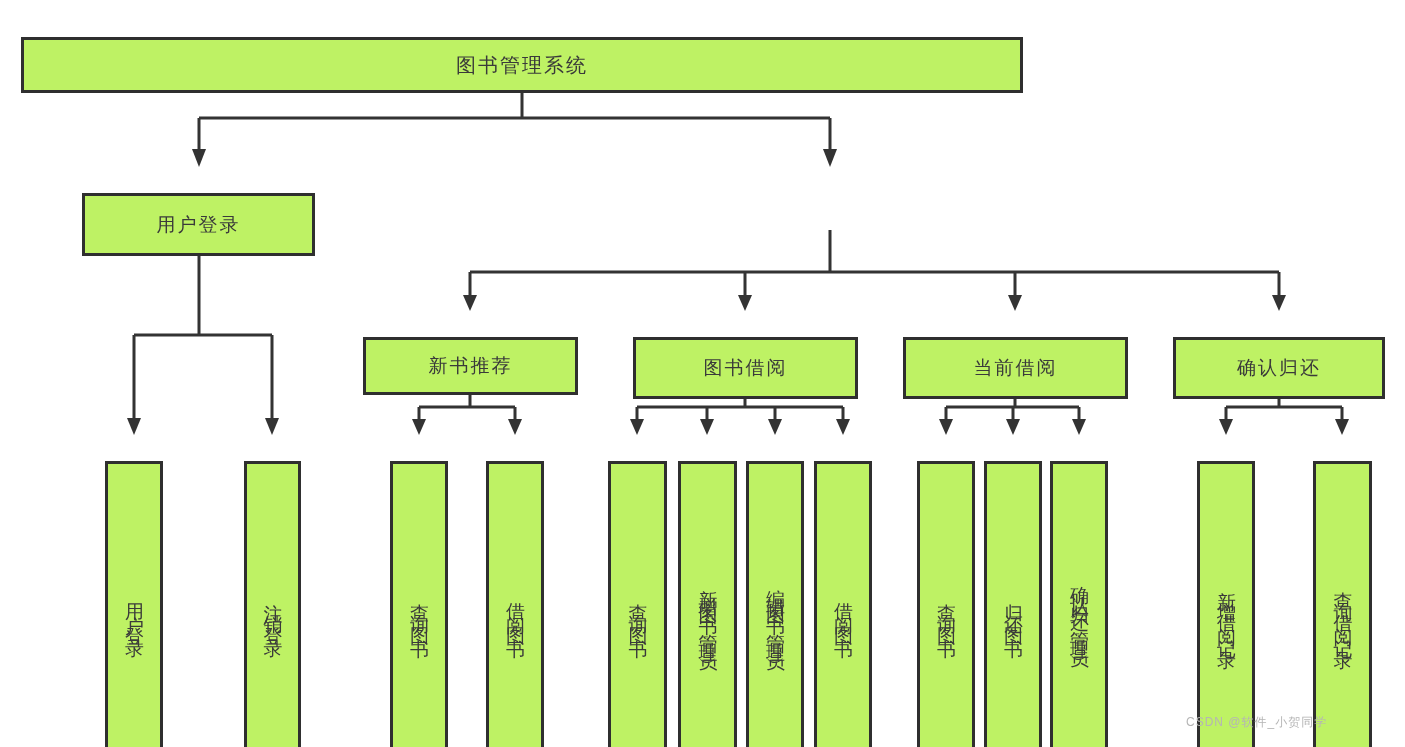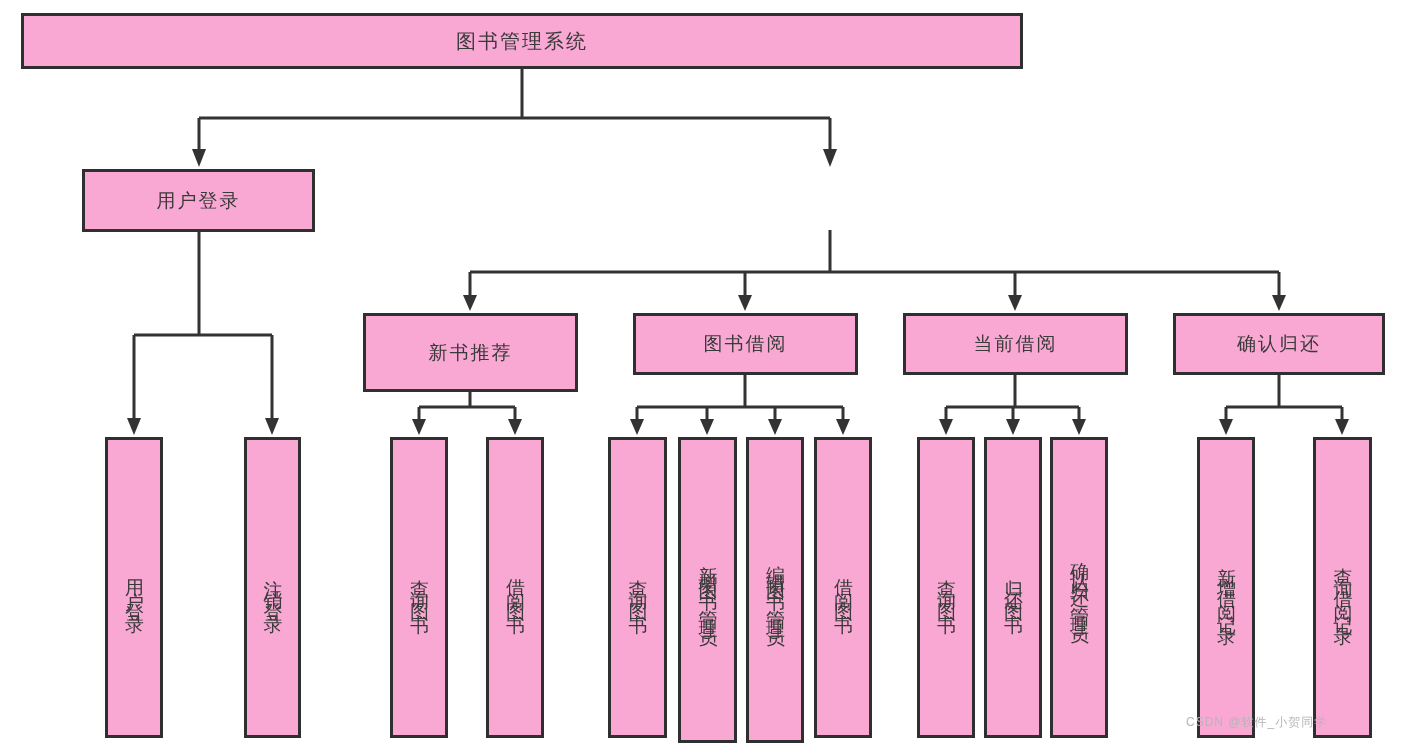--- a/index.html
+++ b/index.html
@@ -13,28 +13,29 @@
   }
   .connectors {
     position: absolute;
     left: 0; top: 0;
     width: 1405px; height: 747px;
     pointer-events: none;
   }
   .node {
     position: absolute;
     box-sizing: border-box;
-    background: #f9a8d4;
+    background: #bef264;
     border: 3px solid #2f2f2f;
     color: #3a3a3a;
     display: flex;
     align-items: center;
     justify-content: center;
     text-align: right;
     white-space: nowrap;
+    margin-top: 24px;
   }
   .h-node {
     font-size: 19px;
     letter-spacing: 2px;
   }
   .root-node {
     font-size: 20px;
     letter-spacing: 2px;
   }
   .v-node {
@@ -99,21 +100,21 @@
       <path d="M1072 419 L1086 419 L1079 435 Z"></path>
       <path d="M1219 419 L1233 419 L1226 435 Z"></path>
       <path d="M1335 419 L1349 419 L1342 435 Z"></path>
     </g>
   </svg>
 
   <div class="node h-node root-node" style="left:21px; top:13px; width:1002px; height:56px;">图书管理系统</div>
 
   <div class="node h-node" style="left:82px; top:169px; width:233px; height:63px;">用户登录</div>
 
-  <div class="node h-node" style="left:363px; top:313px; width:215px; height:79px;">新书推荐</div>
+  <div class="node h-node" style="left:363px; top:313px; width:215px; height:58px;">新书推荐</div>
   <div class="node h-node" style="left:903px; top:313px; width:225px; height:62px;">当前借阅</div>
   <div class="node h-node" style="left:633px; top:313px; width:225px; height:62px;">图书借阅</div>
   <div class="node h-node" style="left:1173px; top:313px; width:212px; height:62px;">确认归还</div>
 
   <div class="node v-node" style="left:105px; top:437px; width:58px; height:301px;">用户登录</div>
   <div class="node v-node" style="left:244px; top:437px; width:57px; height:301px;">注销登录</div>
 
   <div class="node v-node" style="left:390px; top:437px; width:58px; height:301px;">查询图书</div>
   <div class="node v-node" style="left:486px; top:437px; width:58px; height:301px;">借阅图书</div>
 

